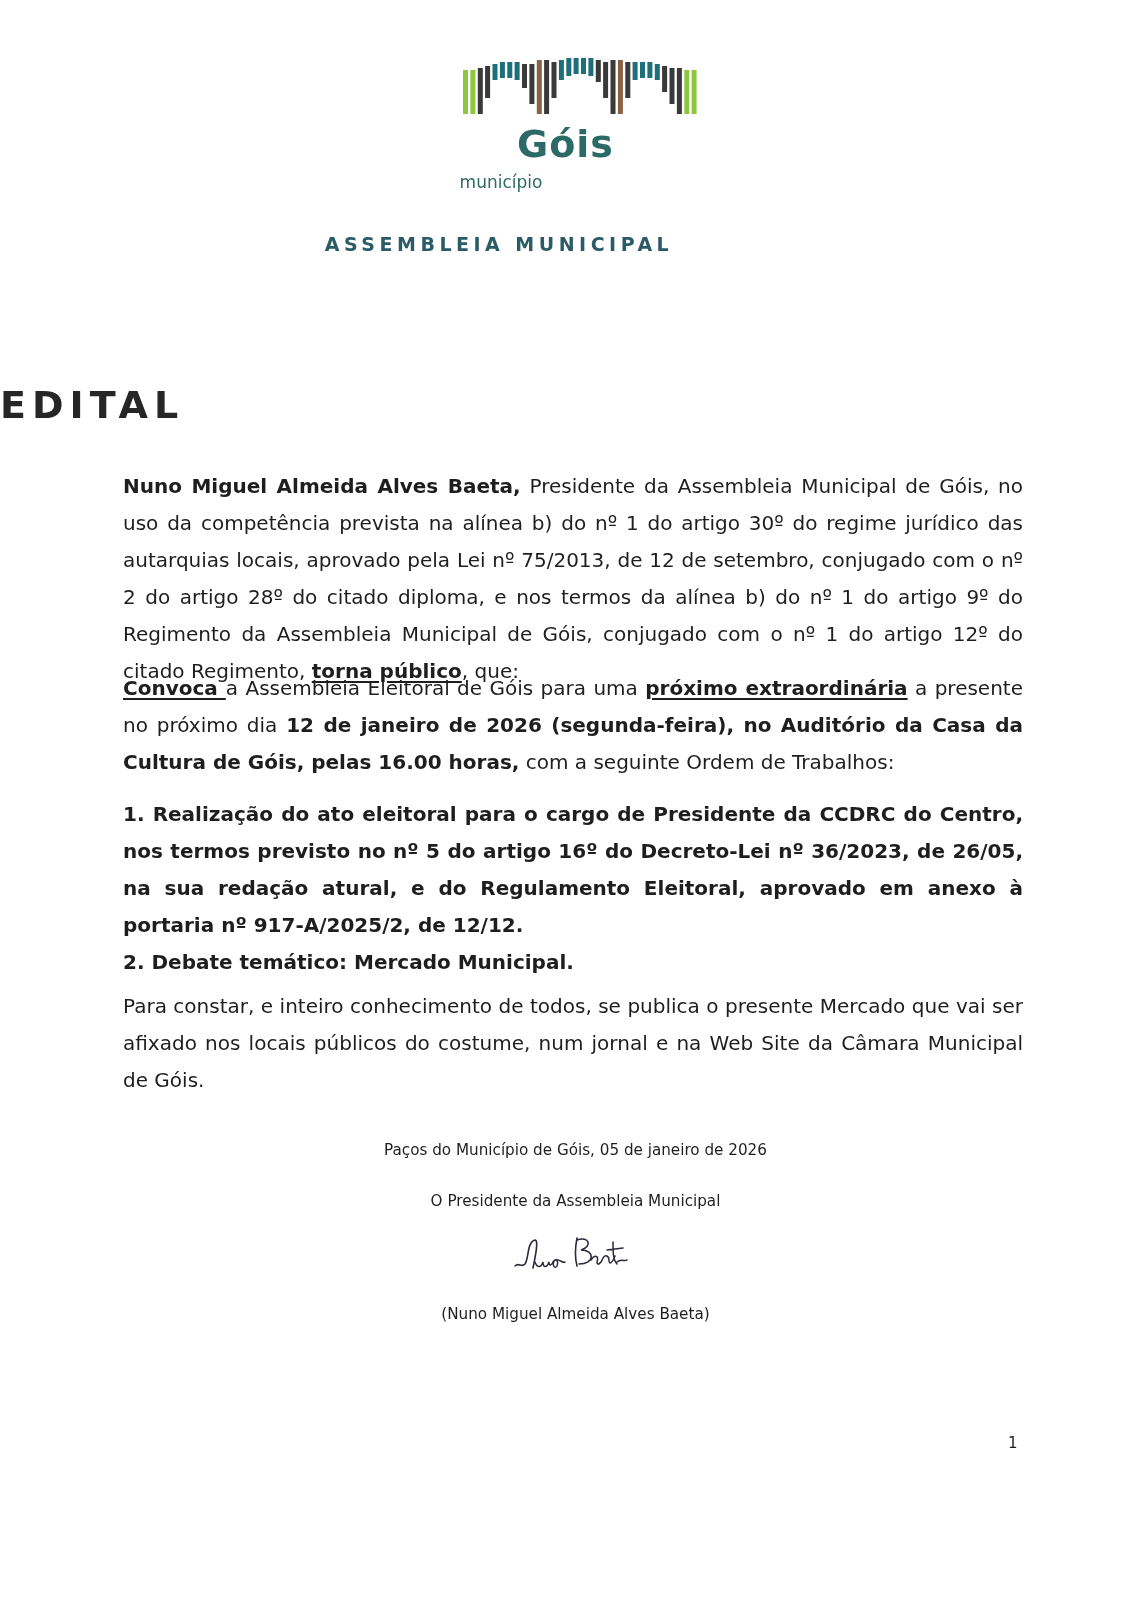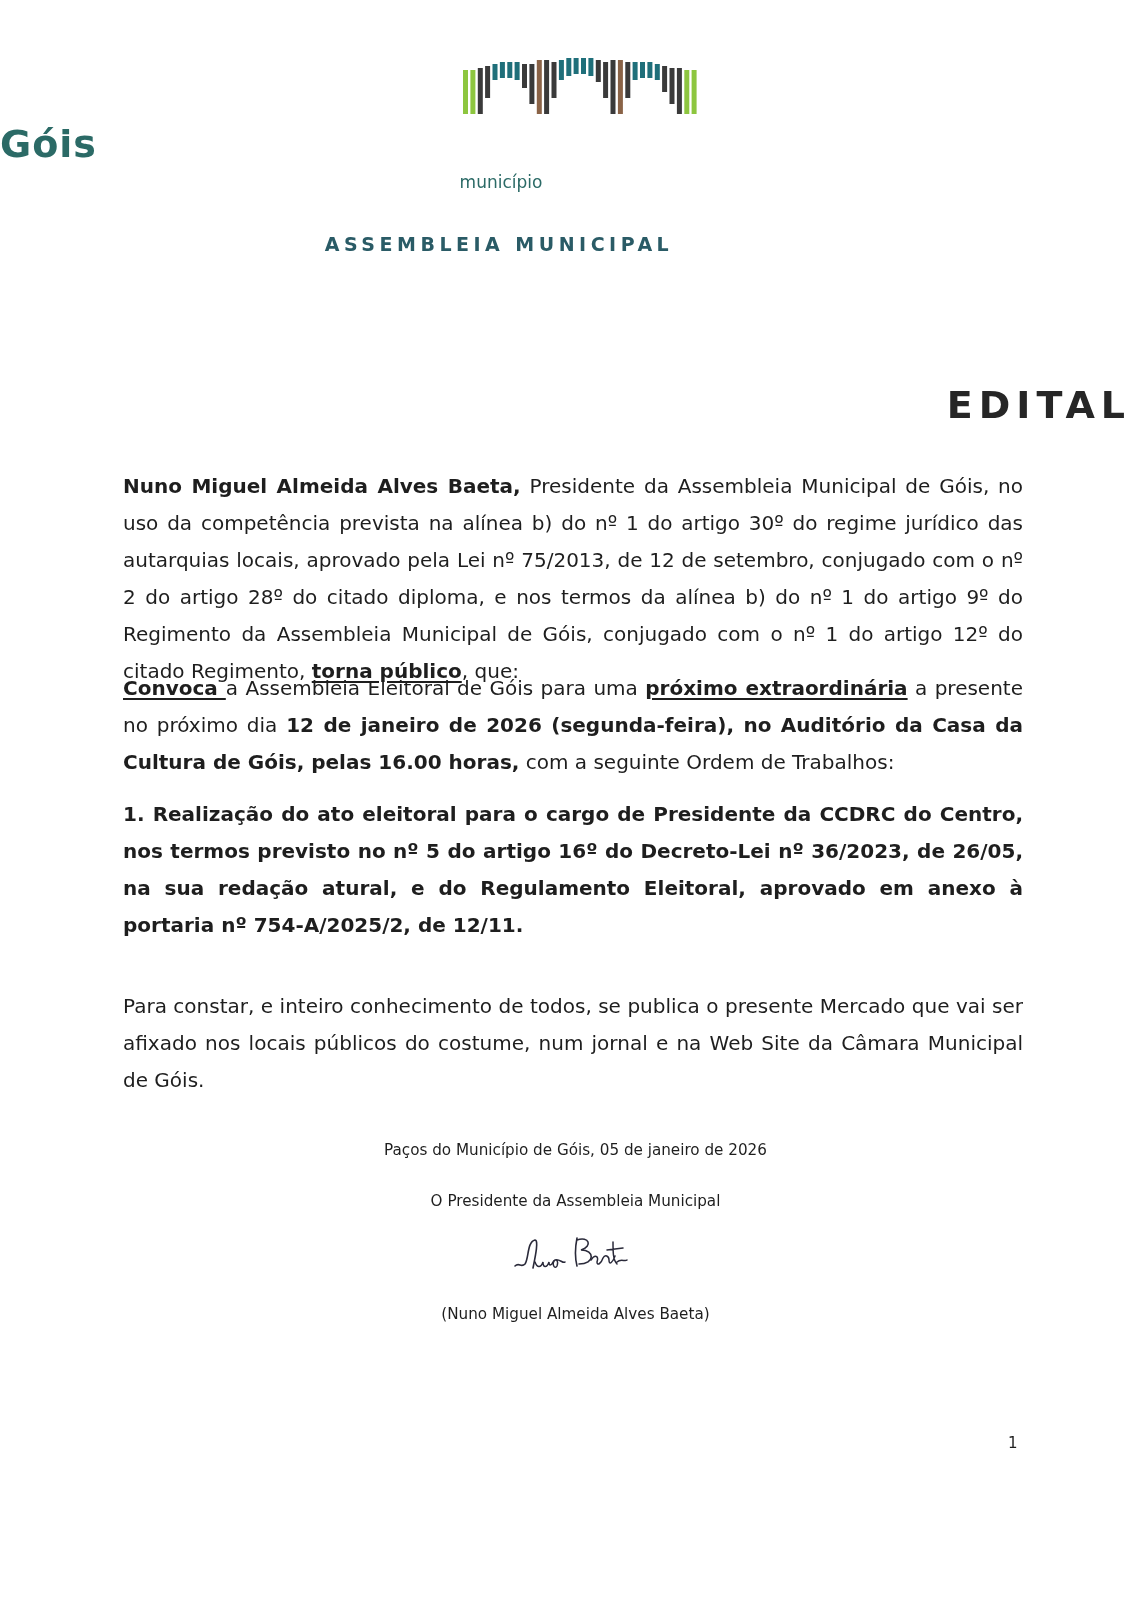--- a/index.html
+++ b/index.html
@@ -1,27 +1,27 @@
 <!DOCTYPE html>
 <html><head>
 <meta charset="utf-8">
 <style>
   html, body { margin: 0; padding: 0; background: #ffffff; }
   body { width: 1131px; height: 1600px; position: relative; overflow: hidden;
          font-family: "Liberation Sans", "DejaVu Sans", sans-serif; color: #1e1e1e; }
   .logo { position: absolute; left: 462px; top: 58px; width: 236px; height: 56px; }
-  .logo-word { position: absolute; left: 0; width: 1131px; top: 122px; text-align: left;
+  .logo-word { position: absolute; left: 0; width: 1131px; top: 122px; text-align: center;
                font-family: "DejaVu Sans", sans-serif; font-size: 38px; font-weight: bold;
                color: #2b6a66; letter-spacing: 1px; line-height: 44px; }
   .logo-sub { position: absolute; left: 0; width: 1002px; top: 172px; text-align: center;
               font-family: "DejaVu Sans", sans-serif; font-size: 17px; color: #2b6a66; line-height: 20px; }
   .assembly { position: absolute; left: 0; width: 998px; top: 232px; text-align: center;
               font-family: "DejaVu Sans", sans-serif; font-size: 19px; font-weight: bold;
               color: #2a5b66; letter-spacing: 4.5px; line-height: 24px; }
-  .title { position: absolute; left: 0; width: 1131px; top: 382px; text-align: right;
+  .title { position: absolute; left: 0; width: 1131px; top: 382px; text-align: left;
            font-family: "DejaVu Sans", sans-serif; font-size: 38px; font-weight: bold;
            color: #262626; letter-spacing: 6px; line-height: 46px; }
   .body-block { position: absolute; left: 123px; width: 900px;
                 font-family: "DejaVu Sans", sans-serif; font-size: 20px; line-height: 37px;
                 text-align: justify; color: #1e1e1e; }
   .p1 { top: 468px; }
   .p2 { top: 670px; }
   .p3 { top: 796px; font-weight: bold; }
   .p4 { top: 988px; }
   b, .bold { font-weight: bold; }
@@ -82,21 +82,22 @@
 
 <div class="body-block p1">
   <b>Nuno Miguel Almeida Alves Baeta,</b><span> Presidente da Assembleia Municipal de Góis, no uso da competência prevista na alínea b) do nº 1 do artigo 30º do regime jurídico das autarquias locais, aprovado pela Lei nº 75/2013, de 12 de setembro, conjugado com o nº 2 do artigo 28º do citado diploma, e nos termos da alínea b) do nº 1 do artigo 9º do Regimento da Assembleia Municipal de Góis, conjugado com o nº 1 do artigo 12º do citado Regimento, </span><u class="ul bold">torna público</u><span>, que:</span>
 </div>
 
 <div class="body-block p2">
   <u class="ul bold">Convoca </u><span>a Assembleia Eleitoral de Góis para uma </span><u class="ul bold">próximo extraordinária</u><span> a presente no próximo dia </span><b>12 de janeiro de 2026 (segunda-feira), no Auditório da Casa da Cultura de Góis, pelas 16.00 horas,</b><span> com a seguinte Ordem de Trabalhos:</span>
 </div>
 
 <div class="body-block p3">
-  <div>1. Realização do ato eleitoral para o cargo de Presidente da CCDRC do Centro, nos termos previsto no nº 5 do artigo 16º do Decreto-Lei nº 36/2023, de 26/05, na sua redação atural, e do Regulamento Eleitoral, aprovado em anexo à portaria nº 754-A/2025/2, de 12/11.</div>
+  <div>1. Realização do ato eleitoral para o cargo de Presidente da CCDRC do Centro, nos termos previsto no nº 5 do artigo 16º do Decreto-Lei nº 36/2023, de 26/05, na sua redação atural, e do Regulamento Eleitoral, aprovado em anexo à portaria nº 917-A/2025/2, de 12/12.</div>
+  <div>2. Debate temático: Mercado Municipal.</div>
 </div>
 
 <div class="body-block p4">Para constar, e inteiro conhecimento de todos, se publica o presente Mercado que vai ser afixado nos locais públicos do costume, num jornal e na Web Site da Câmara Municipal de Góis.</div>
 
 <div class="center-line place-date">Paços do Município de Góis, 05 de janeiro de 2026</div>
 <div class="center-line signer-role">O Presidente da Assembleia Municipal</div>
 
 <svg class="signature" viewBox="0 0 140 50">
   <path d="M10 38 C14 34,16 40,20 36 C24 30,22 14,30 12 C34 12,30 30,28 40" fill="none" stroke="#2a2a3a" stroke-width="1.6" stroke-linecap="round"></path>
   <path d="M30 34 C32 40,36 40,38 34 C38 40,42 40,44 34 C44 38,46 38,48 34 C50 30,54 32,52 38 C50 42,46 36,50 32 C54 30,58 36,60 34" fill="none" stroke="#2a2a3a" stroke-width="1.5" stroke-linecap="round"></path>

